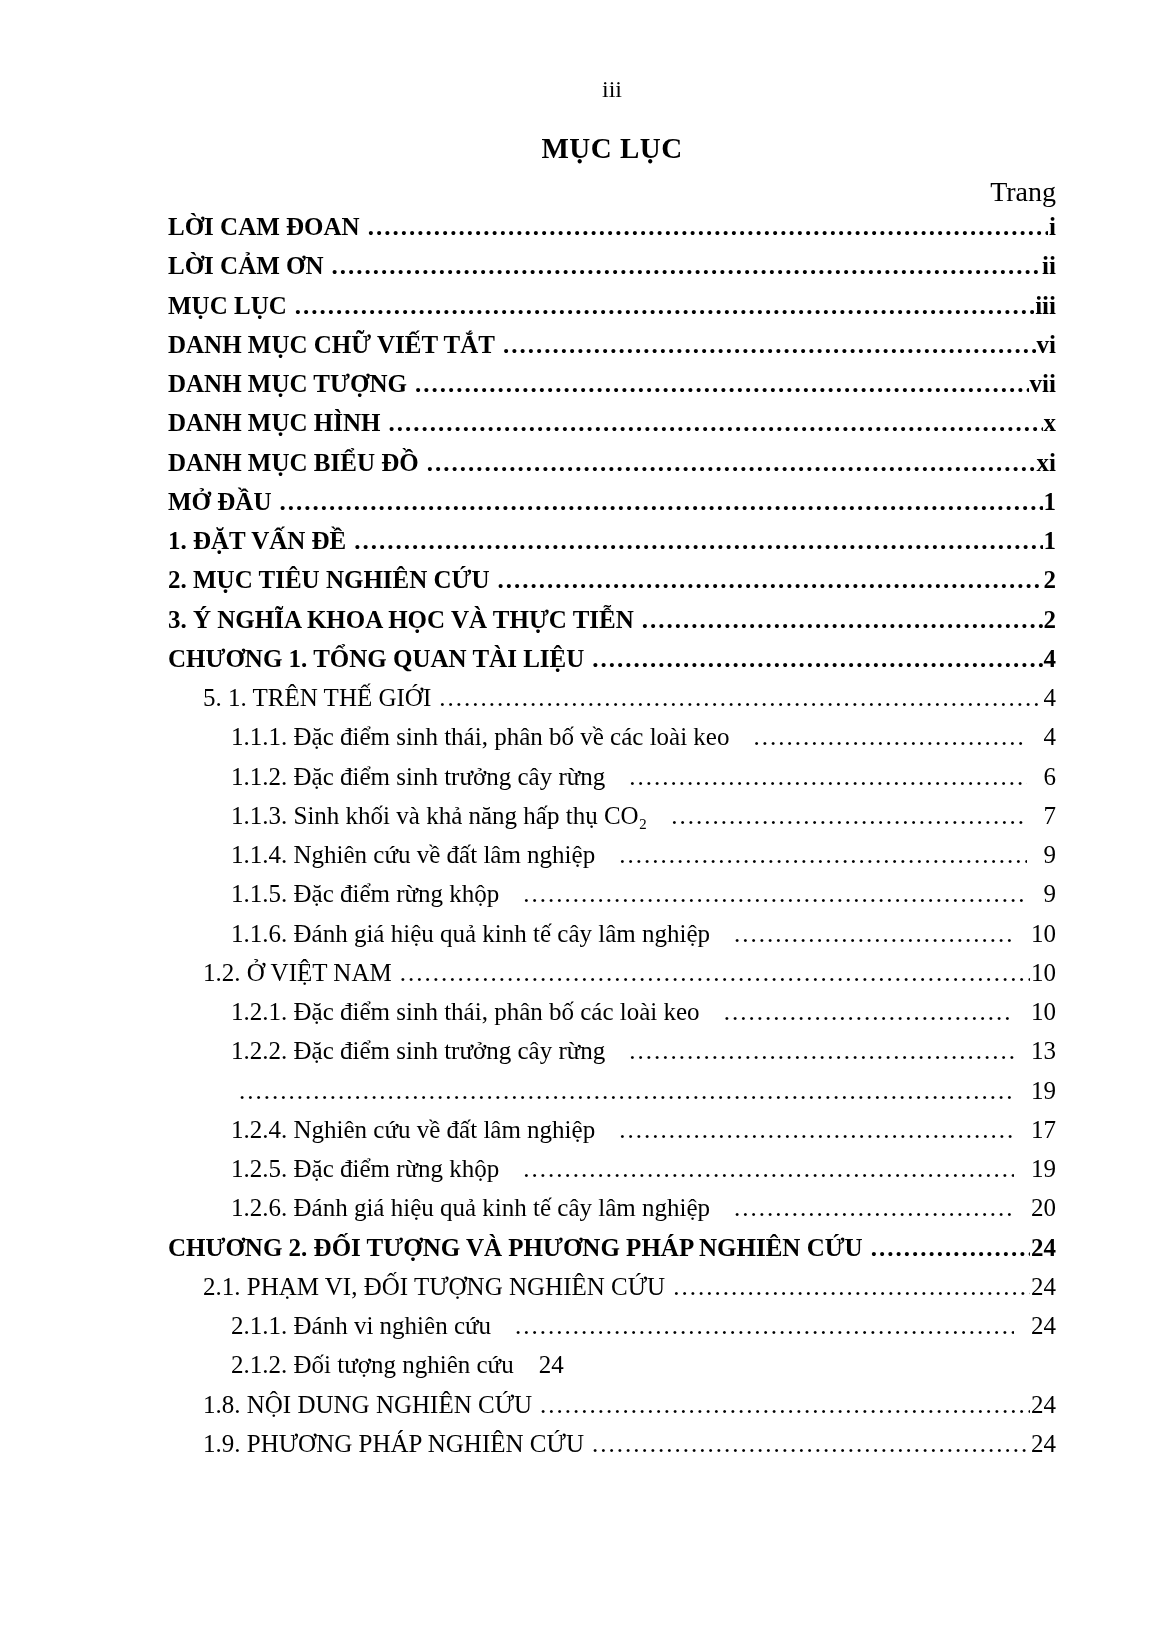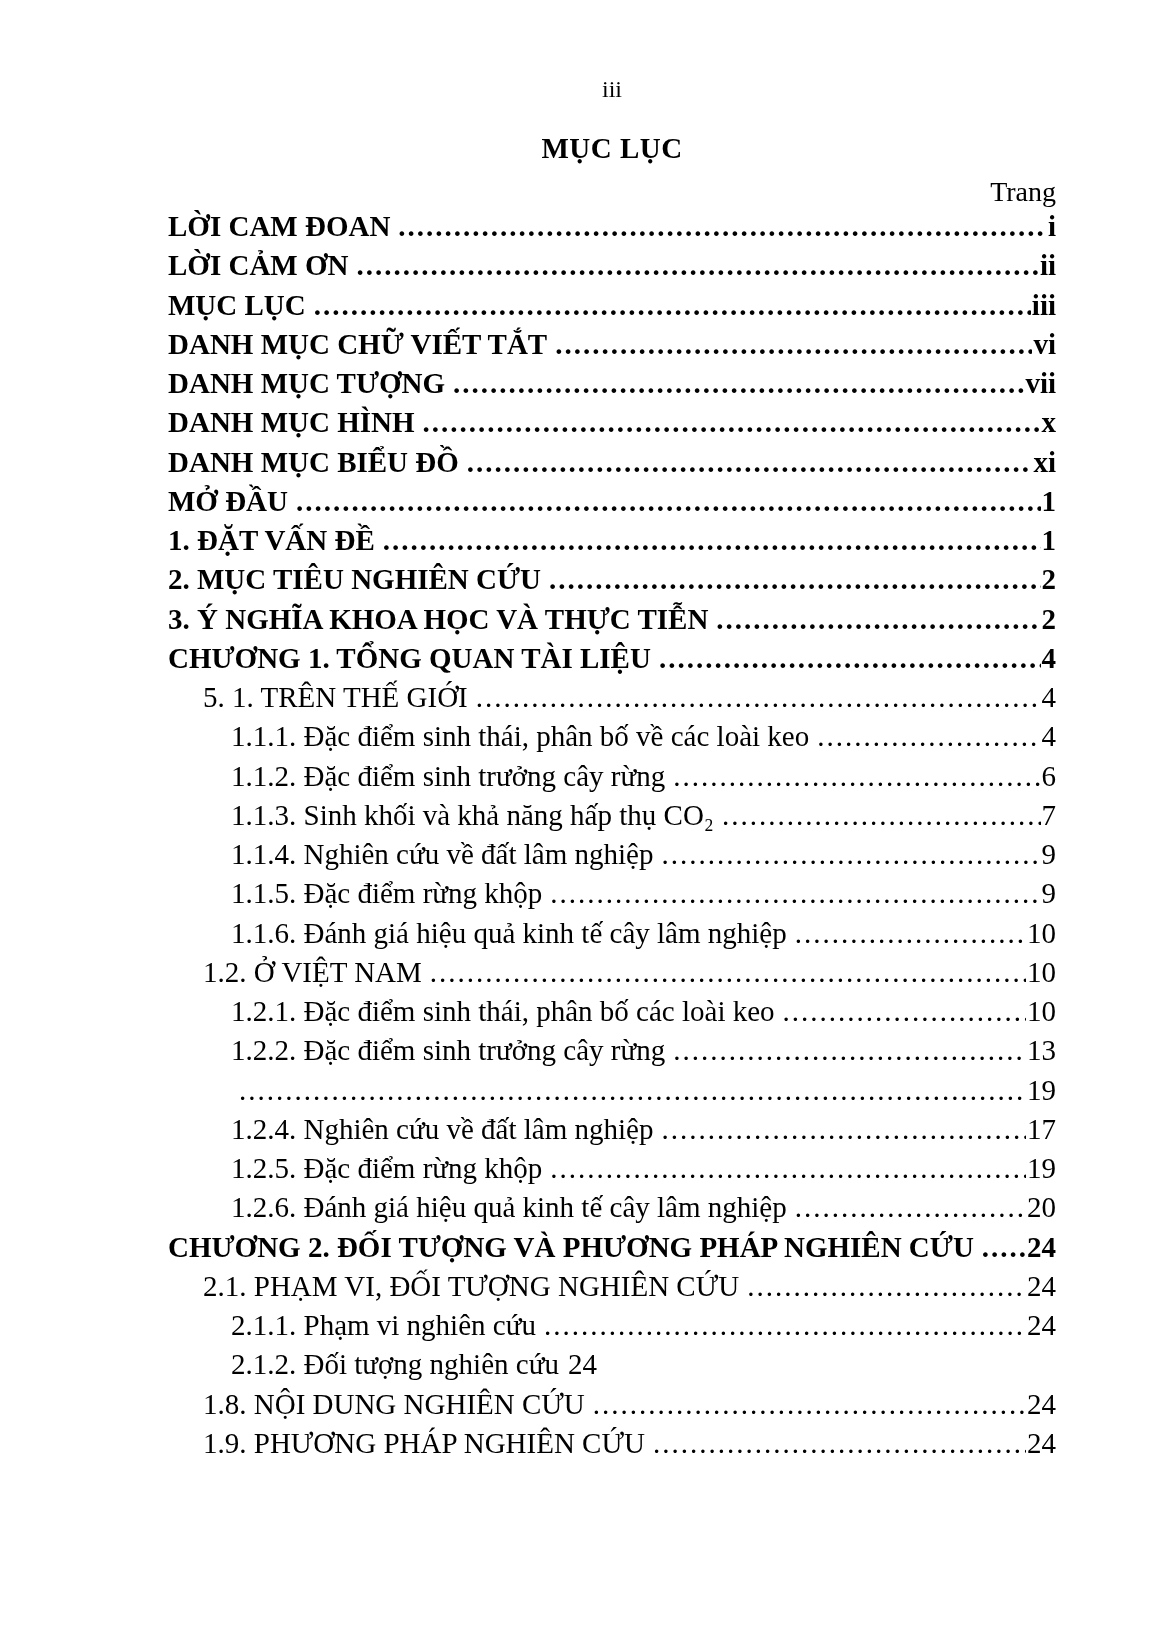--- a/index.html
+++ b/index.html
@@ -55,26 +55,26 @@
     position: absolute;
     top: 207px;
     left: 160px;
     width: 888px;
   }
   .row {
     display: flex;
     align-items: baseline;
     height: 39.26px;
     line-height: 39.26px;
-    font-size: 29px;
+    font-size: 25px;
     white-space: nowrap;
   }
   .row.bold { font-weight: bold; }
   .row.lvl1 { padding-left: 35px; }
-  .row.lvl2 { padding-left: 63px; }
+  .row.lvl2 { padding-left: 63px; gap: 16px; }
   .label { flex: 0 0 auto; }
   .leader {
     flex: 1 1 auto;
     overflow: hidden;
     margin-left: 8px;
     margin-right: 1px;
     letter-spacing: 2px;
     white-space: nowrap;
   }
   .pg { flex: 0 0 auto; }
@@ -224,21 +224,21 @@
         <span class="label">CHƯƠNG 2. ĐỐI TƯỢNG VÀ PHƯƠNG PHÁP NGHIÊN CỨU</span>
         <span class="leader">................................................................................................................................................................................................................................................................................................................................................................................................................</span>
         <span class="pg">24</span>
       </div>
       <div class="row lvl1">
         <span class="label">2.1. PHẠM VI, ĐỐI TƯỢNG NGHIÊN CỨU</span>
         <span class="leader">................................................................................................................................................................................................................................................................................................................................................................................................................</span>
         <span class="pg">24</span>
       </div>
       <div class="row lvl2">
-        <span class="label">2.1.1. Phạm vi nghiên cứu</span>
+        <span class="label">2.1.1. Đánh vi nghiên cứu</span>
         <span class="leader">................................................................................................................................................................................................................................................................................................................................................................................................................</span>
         <span class="pg">24</span>
       </div>
       <div class="row lvl2 no-leader">
         <span class="label">2.1.2. Đối tượng nghiên cứu</span>
         <span class="pg">24</span>
       </div>
       <div class="row lvl1">
         <span class="label">1.8. NỘI DUNG NGHIÊN CỨU</span>
         <span class="leader">................................................................................................................................................................................................................................................................................................................................................................................................................</span>

